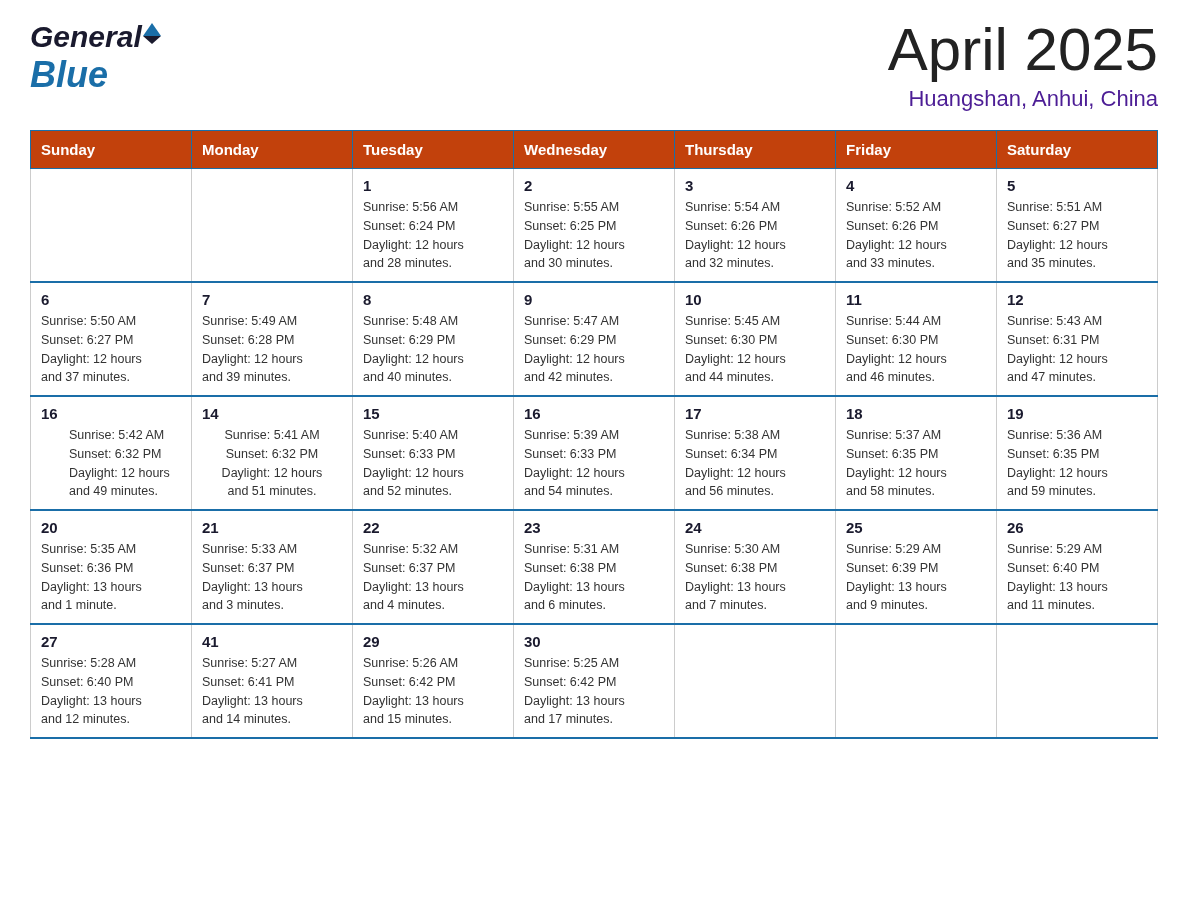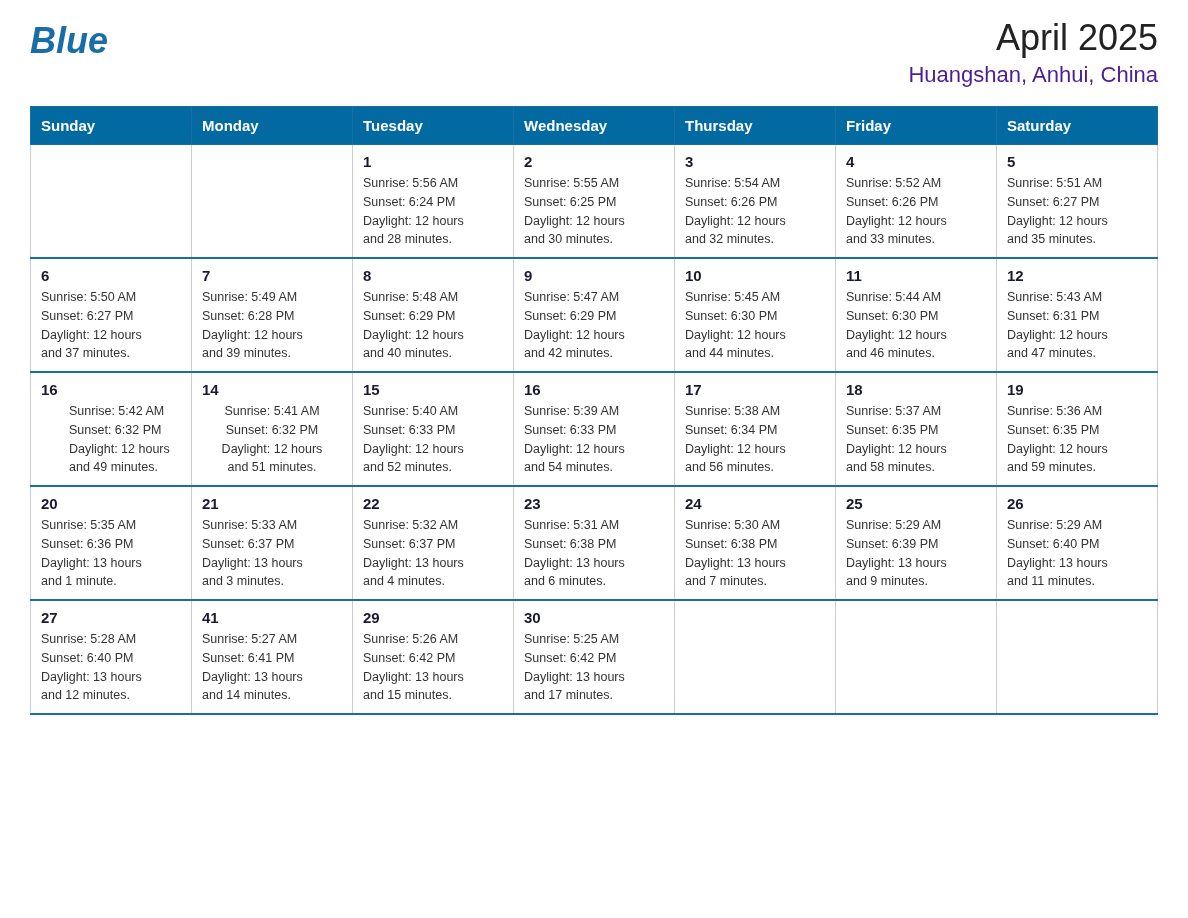--- a/index.html
+++ b/index.html
@@ -23,40 +23,40 @@
       display: flex;
       flex-direction: column;
       align-items: flex-start;
     }
 
     .title-area {
       text-align: right;
     }
 
     .month-title {
-      font-size: 36px;
+      font-size: 60px;
       font-weight: 300;
       color: #222;
       line-height: 1;
     }
 
     .location-title {
       font-size: 22px;
       color: #4c1d95;
       margin-top: 6px;
     }
 
     .calendar-table {
       width: 100%;
       border-collapse: collapse;
       table-layout: fixed;
     }
 
     .calendar-table thead tr th {
-      background-color: #0369a1;
+      background-color: #c2410c;
       color: #fff;
       padding: 10px 10px;
       font-size: 15px;
       font-weight: 600;
       text-align: left;
       border: 1px solid #1a6ea8;
     }
 
     .calendar-table tbody tr td {
       vertical-align: top;
@@ -132,20 +132,28 @@
       font-weight: 900;
       color: #1a6ea8;
       font-style: italic;
     }
   </style>
 </head>
 <body>
 
 <div class="header-area">
   <div class="logo-container">
+    <div class="logo-wrapper">
+      <span class="logo-eneral">General</span>
+      <span class="logo-flag">
+        <span class="logo-flag-top"></span>
+        <span class="logo-flag-bottom"></span>
+      </span>
+      <br>
+    </div>
     <div>
       <span class="logo-blue-text">Blue</span>
     </div>
   </div>
 
   <div class="title-area">
     <div class="month-title">April 2025</div>
     <div class="location-title">Huangshan, Anhui, China</div>
   </div>
 </div>

